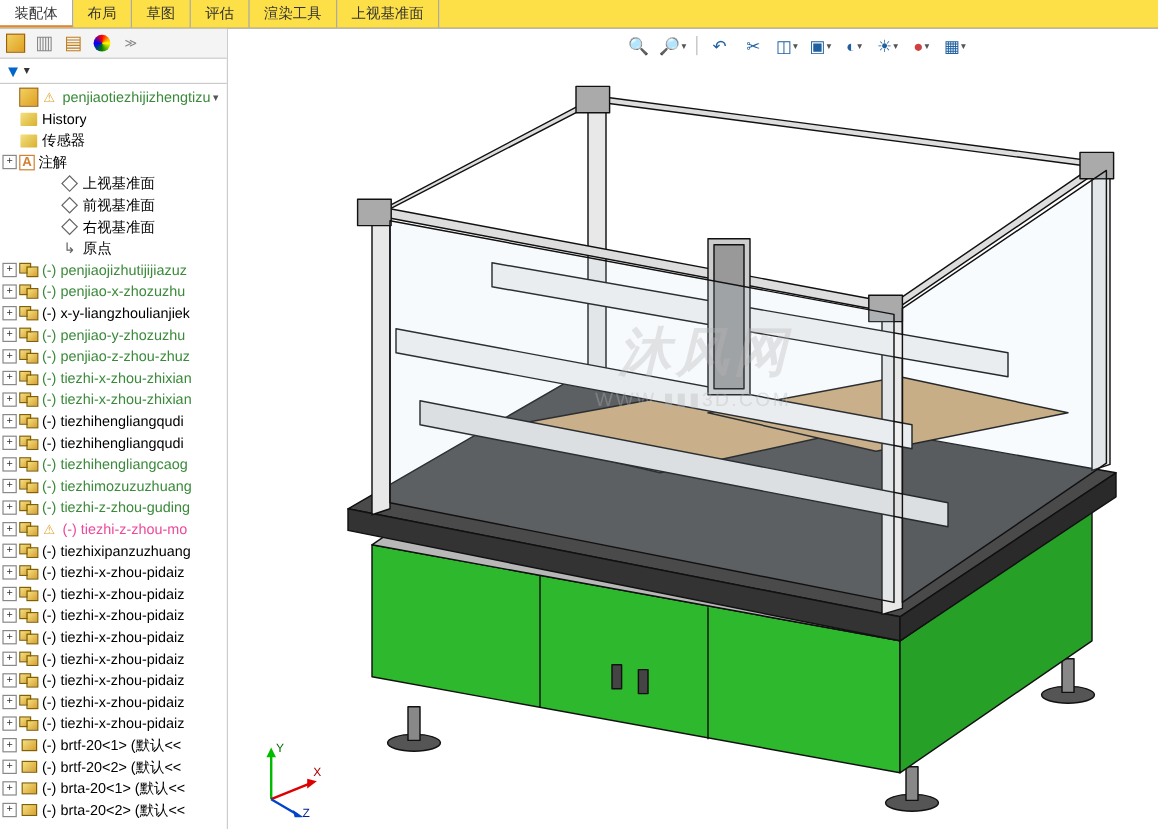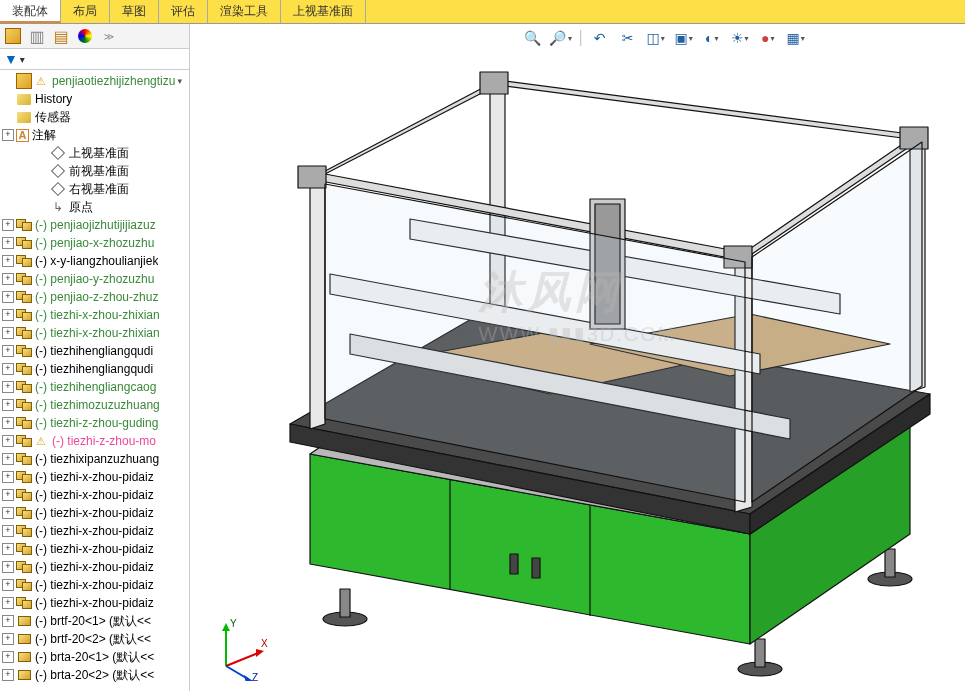--- a/index.html
+++ b/index.html
@@ -45,22 +45,22 @@
 .viewport { flex: 1; position: relative; background: #fff; }
 .view-toolbar { position: absolute; top: 2px; left: 50%; transform: translateX(-20%); display: flex; gap: 6px; padding: 2px; }
 .vt-btn { width: 22px; height: 20px; cursor: pointer; display: flex; align-items: center; justify-content: center; color: #2060a0; font-size: 14px; }
 .vt-sep { width: 1px; background: #bbb; margin: 2px 2px; }
 .vt-drop::after { content: '▾'; font-size: 8px; color: #555; margin-left: 1px; }
 
 .canvas { position: absolute; inset: 0; }
 
 .triad { position: absolute; bottom: 10px; left: 16px; width: 70px; height: 70px; }
 
-.watermark { position: absolute; top: 42%; left: 50%; transform: translate(-50%,-50%); font-size: 44px; font-weight: bold; color: rgba(180,180,180,0.35); letter-spacing: 4px; text-align: left; pointer-events: none; font-style: italic; }
-.watermark-sub { font-size: 20px; letter-spacing: 2px; font-weight: normal; font-style: normal; }
+.watermark { position: absolute; top: 42%; left: 50%; transform: translate(-50%,-50%); font-size: 44px; font-weight: bold; color: rgba(180,180,180,0.35); letter-spacing: 4px; text-align: right; pointer-events: none; font-style: italic; }
+.watermark-sub { font-size: 16px; letter-spacing: 2px; font-weight: normal; font-style: normal; }
 </style>
 </head>
 <body>
 
 <div class="tab-bar" id="tabbar">
     <div class="tab active">装配体</div>
     <div class="tab">布局</div>
     <div class="tab">草图</div>
     <div class="tab">评估</div>
     <div class="tab">渲染工具</div>

